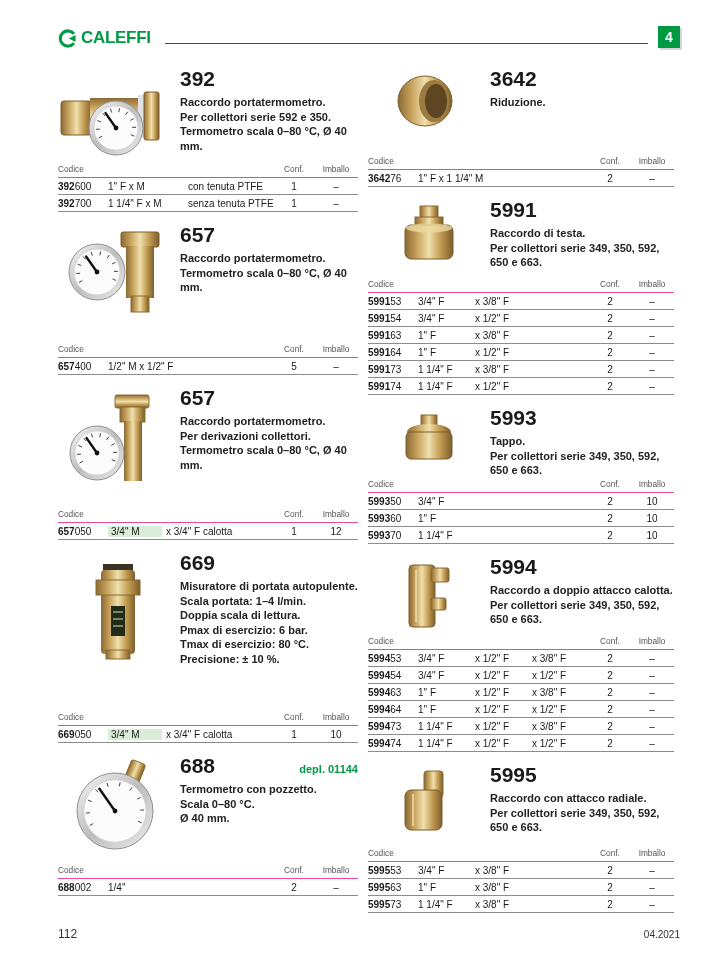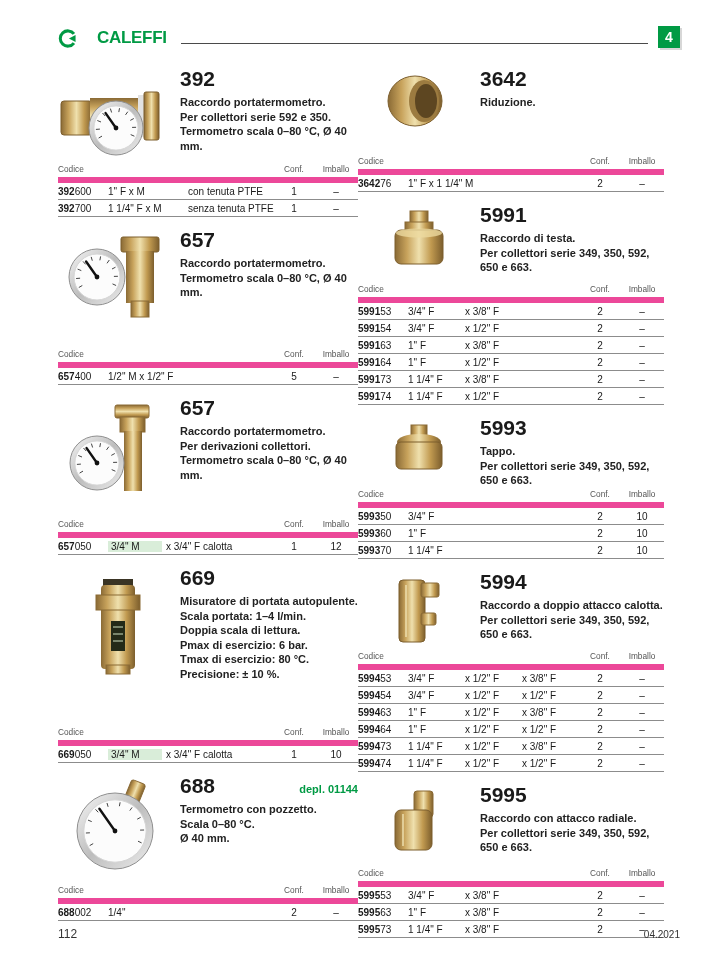--- a/index.html
+++ b/index.html
@@ -3,43 +3,43 @@
 <meta charset="utf-8">
 <style>
   :root { --green:#009A44; --hl:#D9EDD9; }
   * { box-sizing: border-box; }
   html,body { margin:0; padding:0; background:#ffffff; }
   body { width:710px; height:959px; position:relative; font-family:"Liberation Sans", sans-serif; color:#1a1a1a; overflow:hidden; }
   .page { padding:26px 30px 0 58px; height:100%; position:relative; }
 
   
   .hdr { display:flex; align-items:flex-end; margin-bottom:20px; }
-  .logo { display:flex; align-items:center; gap:20px; }
+  .logo { display:flex; align-items:center; gap:4px; }
   .logo-text { color:var(--green); font-weight:bold; font-size:17px; letter-spacing:-0.3px; }
   .rule { flex:1; border-bottom:1.6px solid #4a4a4a; margin:0 10px 4px 14px; }
   .secbox { width:22px; height:22px; background:var(--green); color:#fff; font-weight:bold; font-size:14px;
             display:flex; align-items:center; justify-content:center; box-shadow:2px 2px 0 #d7d7d7; }
 
   
-  .cols { display:flex; gap:0; }
+  .cols { display:flex; gap:10px; }
   .col { width:300px; display:flex; flex-direction:column; }
   .col.right { width:306px; }
 
   .product { margin-bottom:12px; }
   .ptop { display:flex; }
   .pimg { width:122px; flex:none; display:flex; justify-content:center; align-items:flex-start; padding-top:4px; }
   .pimg.flush { justify-content:flex-start; }
   .pinfo { flex:1; min-width:0; }
   .title-row { display:flex; justify-content:space-between; align-items:baseline; }
   .ptitle { font-size:21px; font-weight:bold; margin:0 0 6px; line-height:1; }
   .badge { color:var(--green); font-size:11px; font-weight:bold; white-space:nowrap; }
   .desc div { font-size:11px; line-height:1.32; color:#222;font-weight:bold; }
 
   
-  .thead { display:flex; font-size:8.3px; color:#555; border-bottom:6px solid #ec4899; padding-bottom:3px; align-items:flex-end; }
+  .thead { display:flex; font-size:8.3px; color:#555; border-bottom:1px solid #ec4899; padding-bottom:3px; align-items:flex-end; }
   .h-codice { flex:1; }
   .c-conf, .h-conf { width:40px; text-align:center; flex:none; }
   .c-imb, .h-imb { width:44px; text-align:center; flex:none; }
   .trow { display:flex; align-items:baseline; border-bottom:1px solid #8c8c8c; padding:3px 0 2px; font-size:10px; }
   .c-code { width:50px; flex:none; white-space:nowrap; }
   .c-code b { font-weight:bold; }
   .c-size { flex:1; display:flex; min-width:0; }
   .part { min-width:57px; white-space:nowrap; padding-right:4px; }
   .part.widepart { min-width:80px; }
   .part.hl { background:var(--hl); padding:0 3px 0 3px; margin-right:4px; min-width:54px; }

